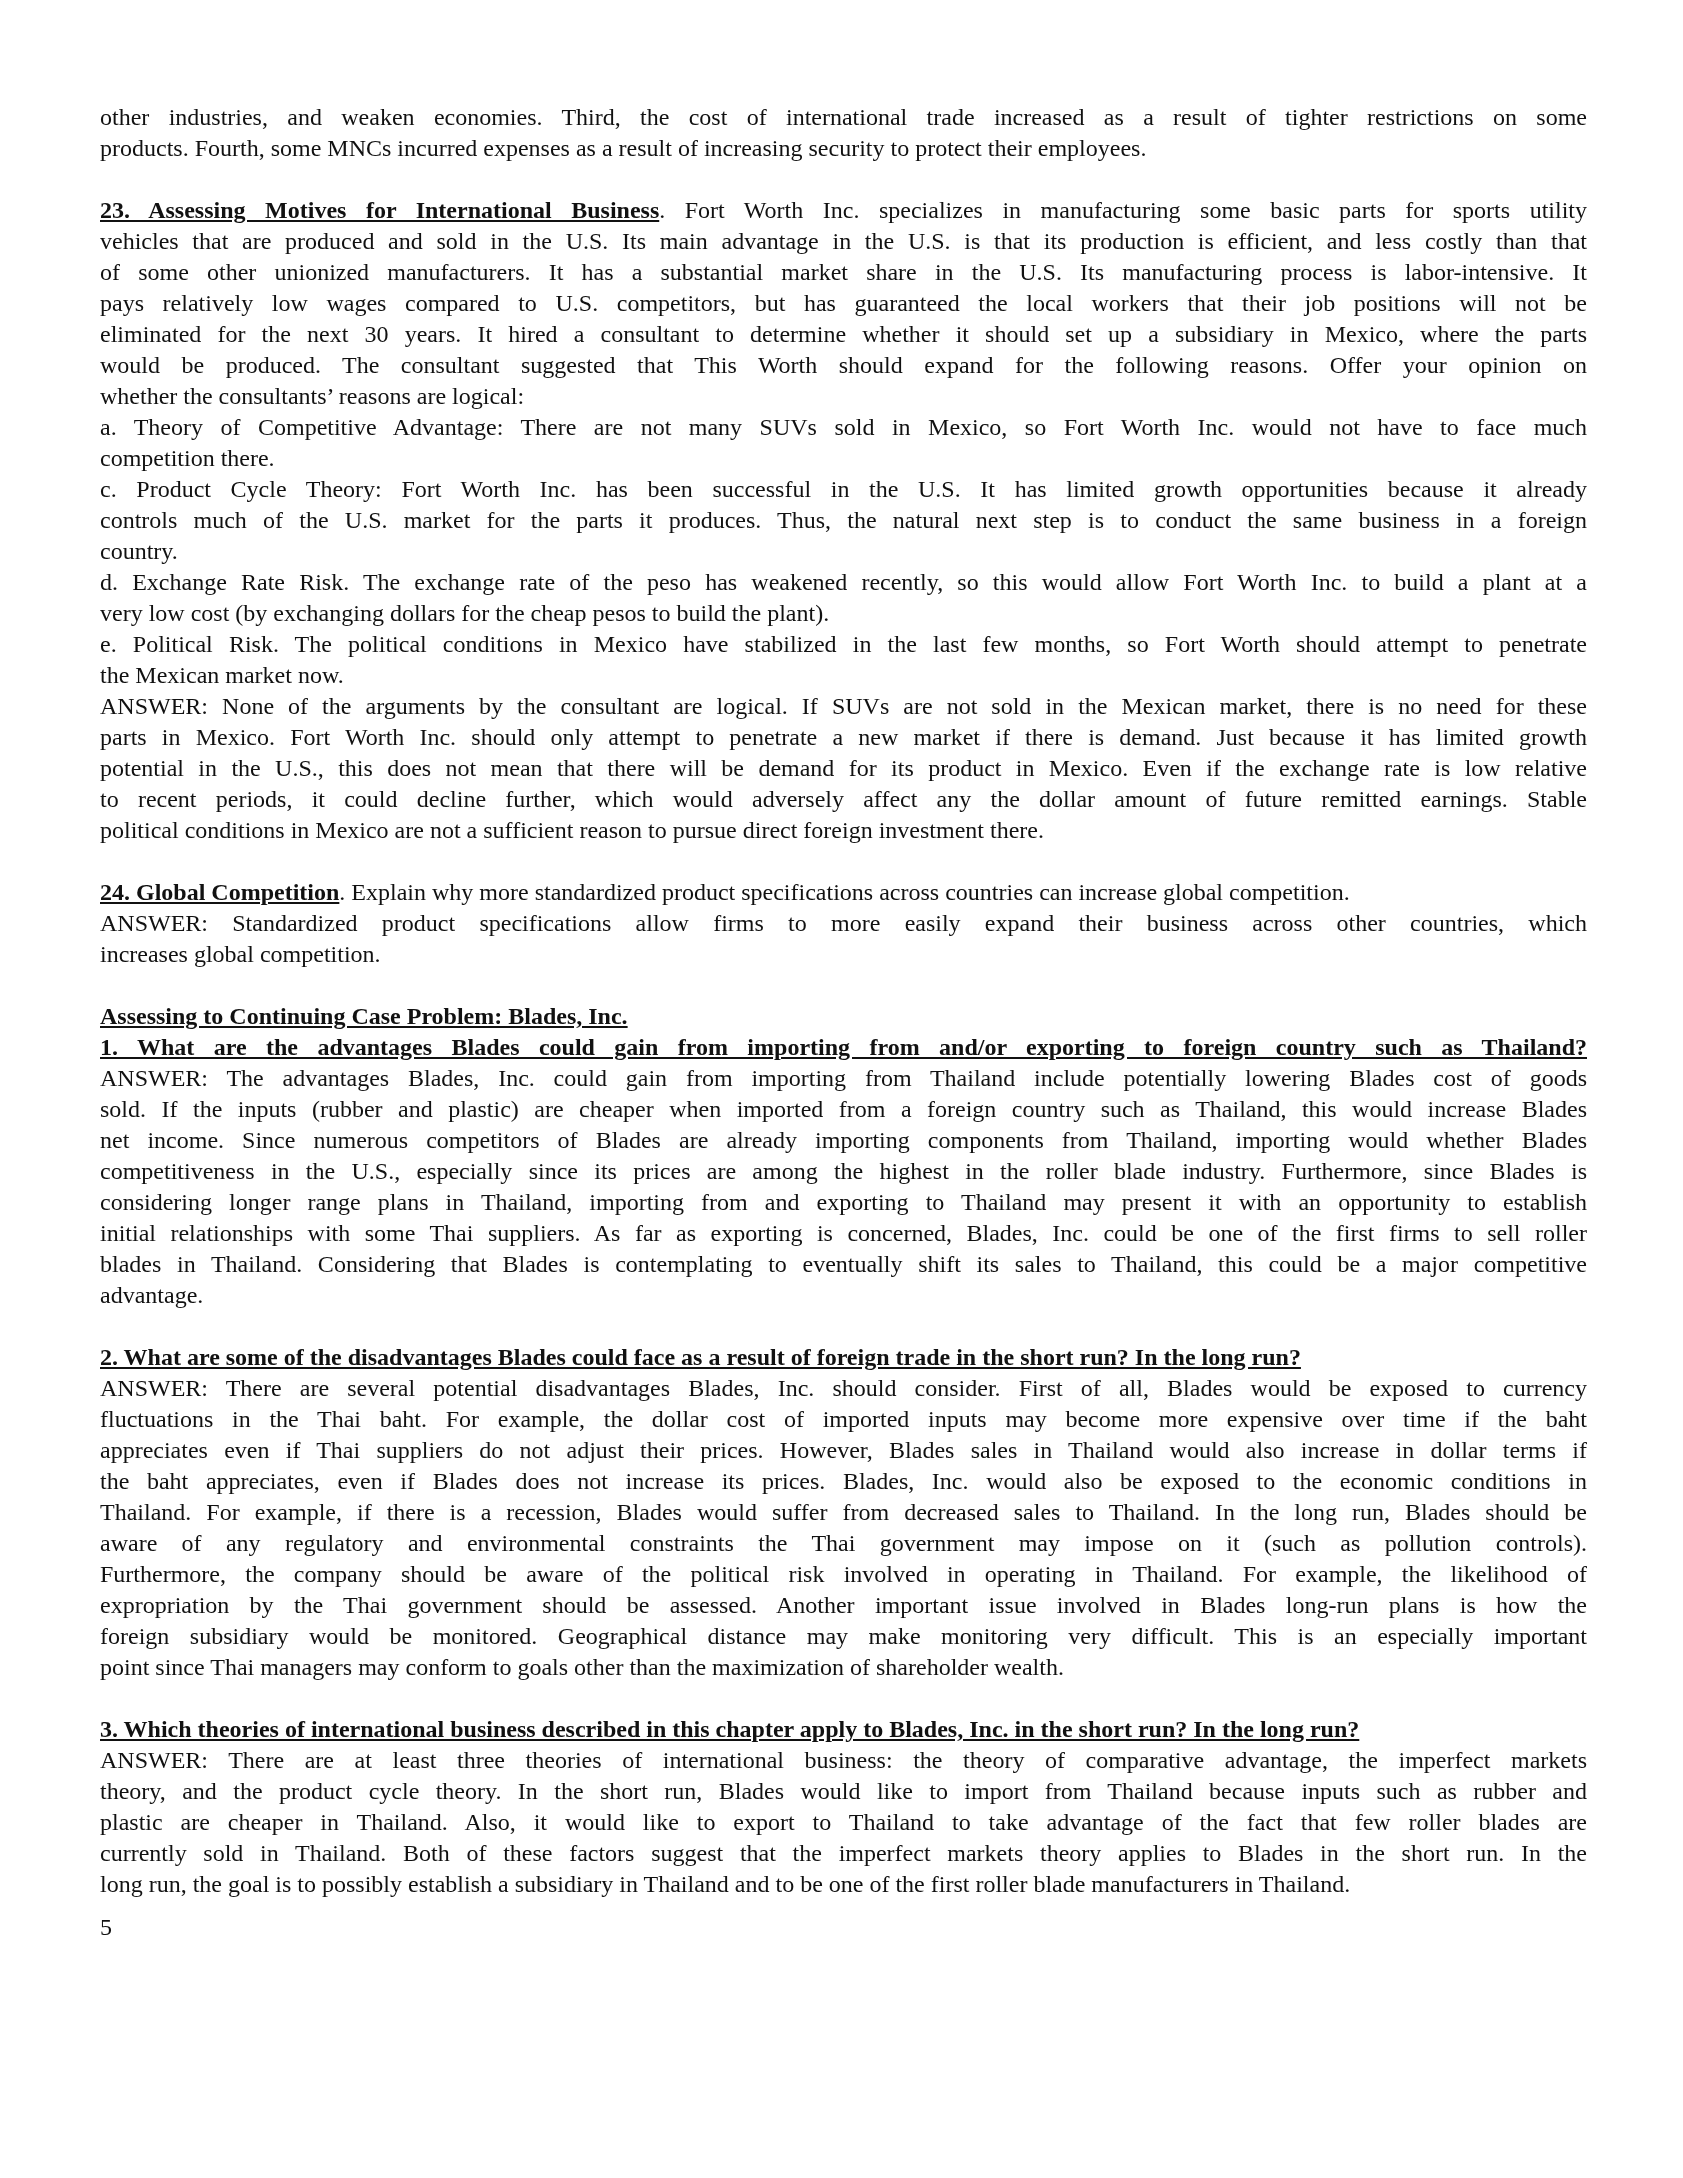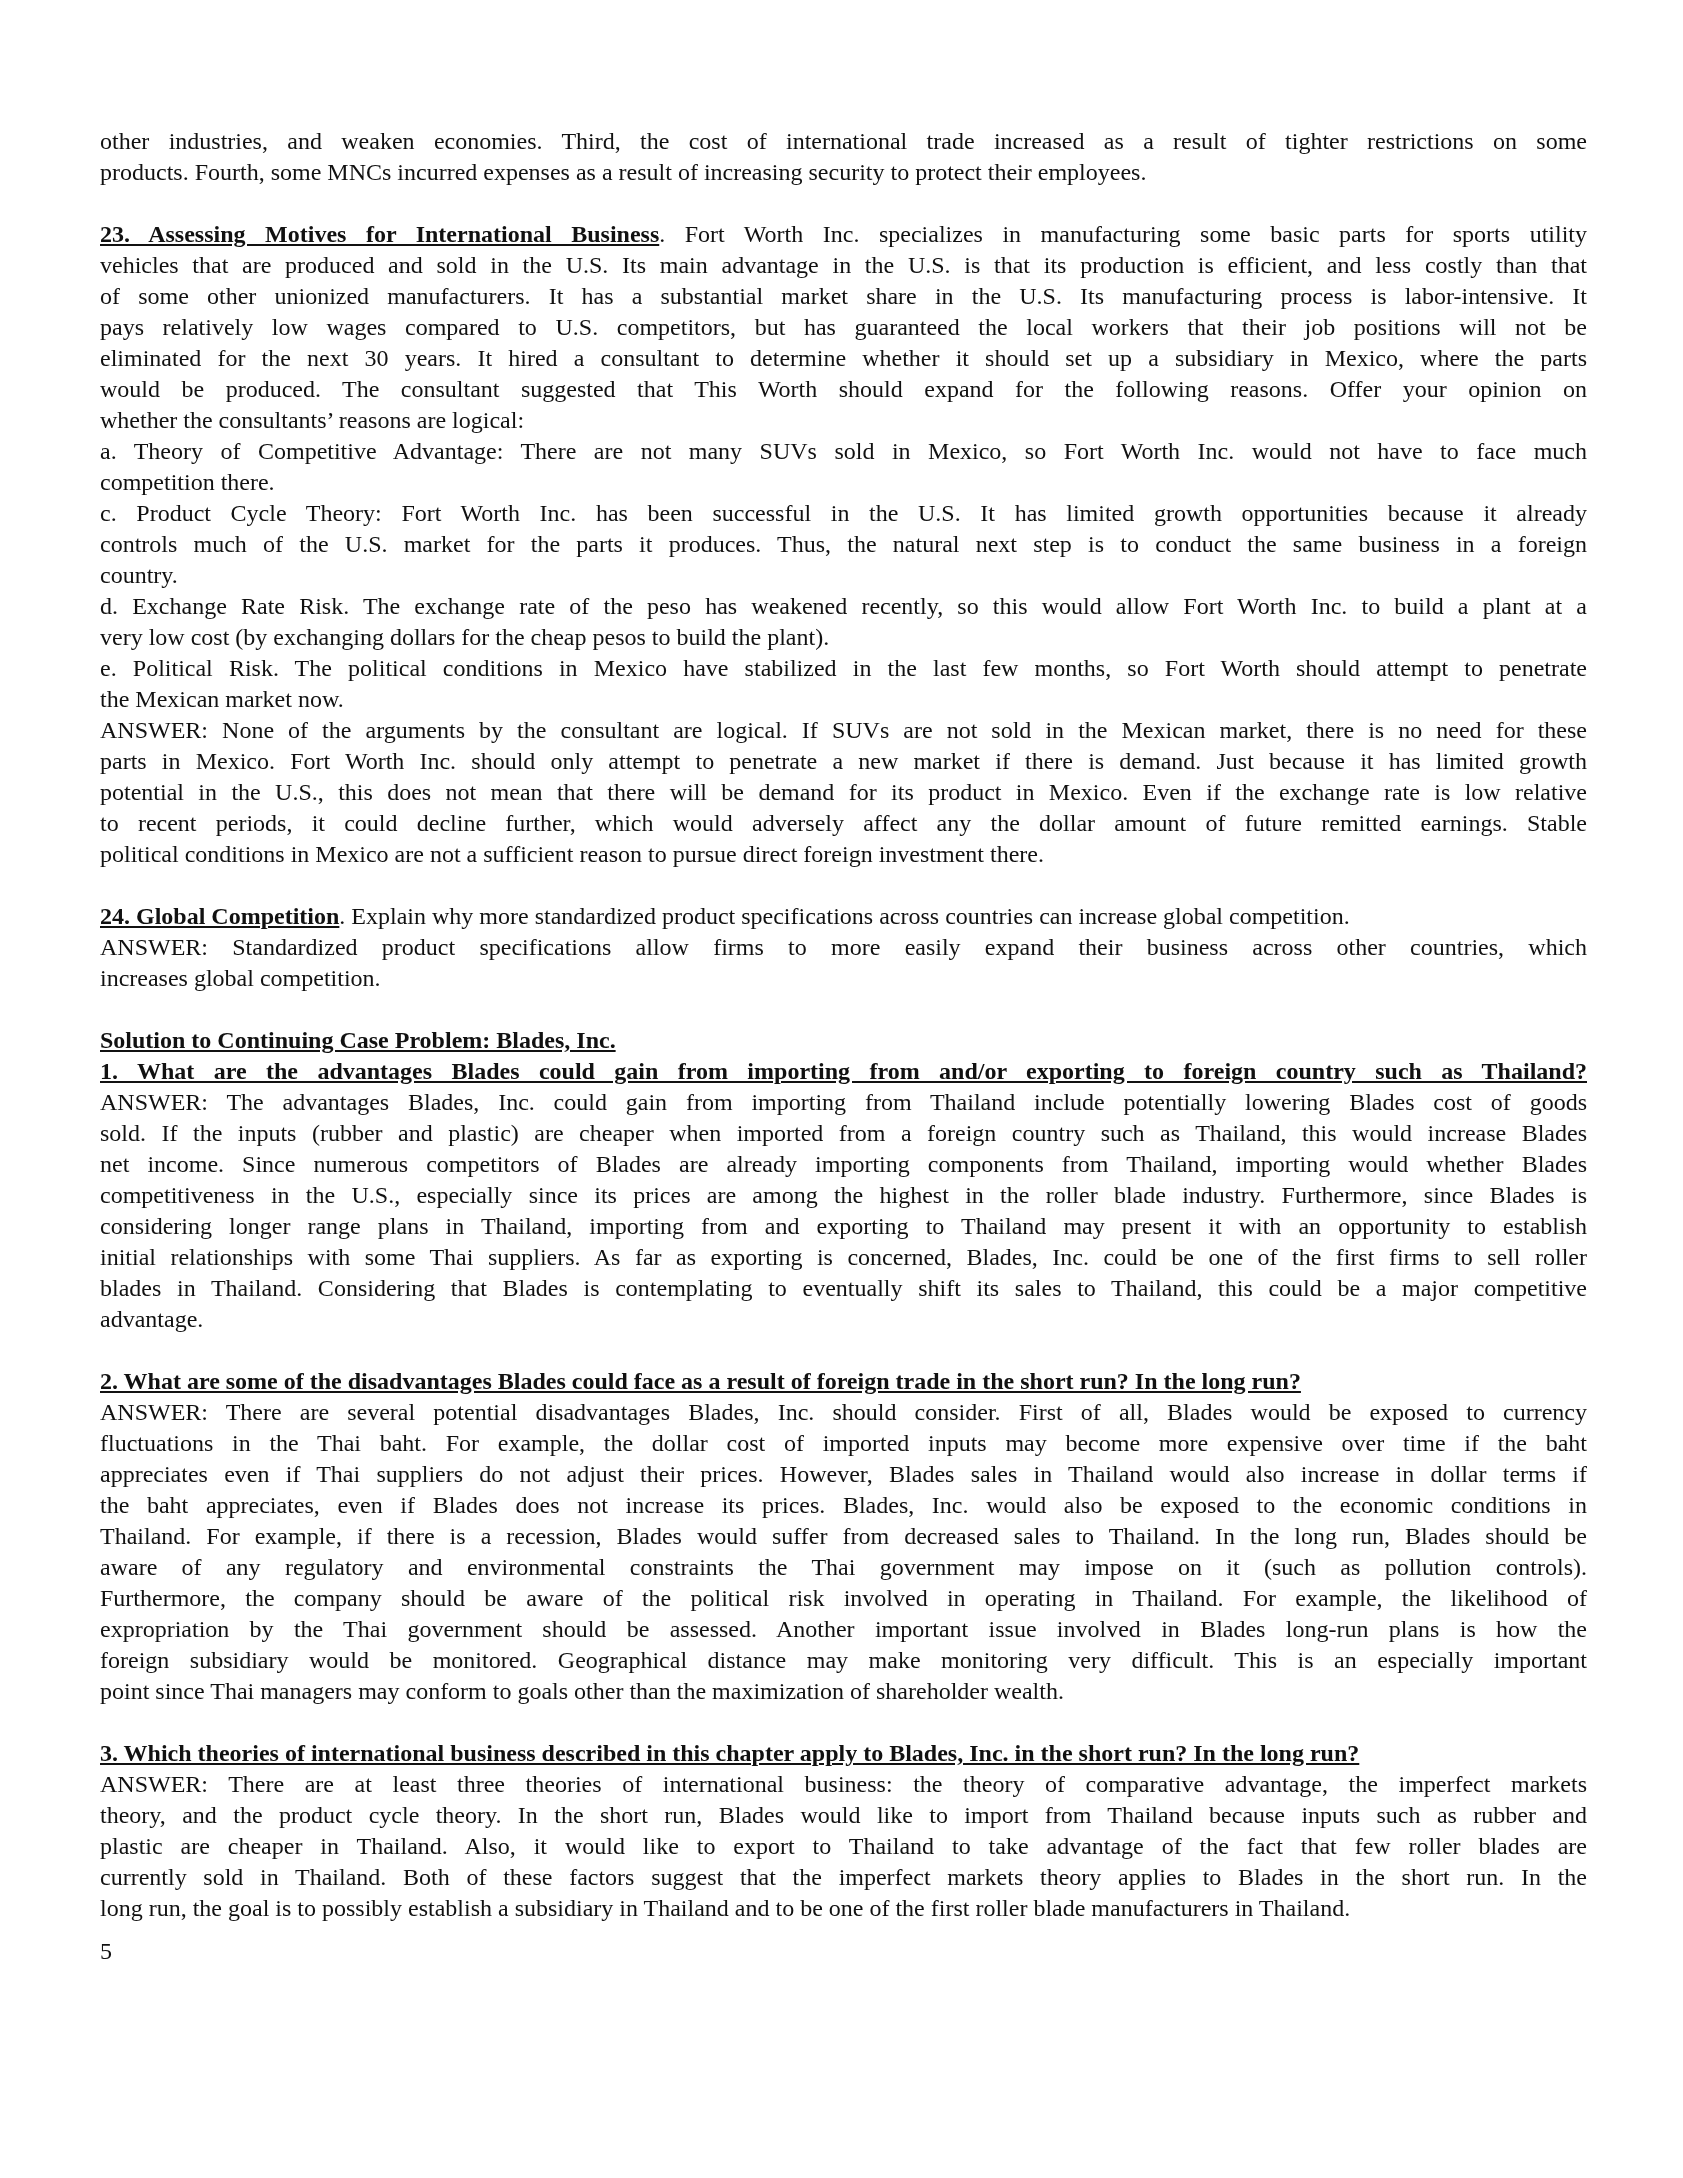--- a/index.html
+++ b/index.html
@@ -6,21 +6,20 @@
   body { width: 1683px; height: 2178px; position: relative; overflow: hidden; }
   #page {
     position: absolute;
     left: 100px;
     top: 102px;
     width: 1487px;
     font-family: "Liberation Serif", "DejaVu Serif", serif;
     font-size: 24px;
     line-height: 31px;
     color: #111111;
-    margin-top: 24px;
   }
   .line { display: block; white-space: nowrap; height: 31px; overflow: visible; }
   .j { text-align: justify; text-align-last: justify; white-space: normal; }
   .blank { height: 31px; }
   b, .bold { font-weight: bold; text-decoration: underline; }
   .pagenum { display: block; margin-top: 12px; }
 </style>
 </head>
 <body>
 
@@ -72,21 +71,21 @@
   <div>
     <span class="line"><b>24. Global Competition</b><span>.</span><span> Explain why more standardized product specifications across countries can increase global competition.</span></span>
     <div>
       <span class="line j">ANSWER: Standardized product specifications allow firms to more easily expand their business across other countries, which</span>
       <span class="line">increases global competition.</span>
     </div>
   </div>
   <div class="blank"></div>
 
   <div>
-    <span class="line bold">Solution to Continuing Case Problem: Blades, Inc.</span>
+    <span class="line bold">Assessing to Continuing Case Problem: Blades, Inc.</span>
 
     <div>
       <span class="line j bold">1. What are the advantages Blades could gain from importing from and/or exporting to foreign country such as Thailand?</span>
       <span class="line j">ANSWER: The advantages Blades, Inc. could gain from importing from Thailand include potentially lowering Blades cost of goods</span>
       <span class="line j">sold. If the inputs (rubber and plastic) are cheaper when imported from a foreign country such as Thailand, this would increase Blades</span>
       <span class="line j">net income. Since numerous competitors of Blades are already importing components from Thailand, importing would whether Blades</span>
       <span class="line j">competitiveness in the U.S., especially since its prices are among the highest in the roller blade industry. Furthermore, since Blades is</span>
       <span class="line j">considering longer range plans in Thailand, importing from and exporting to Thailand may present it with an opportunity to establish</span>
       <span class="line j">initial relationships with some Thai suppliers. As far as exporting is concerned, Blades, Inc. could be one of the first firms to sell roller</span>
       <span class="line j">blades in Thailand. Considering that Blades is contemplating to eventually shift its sales to Thailand, this could be a major competitive</span>

